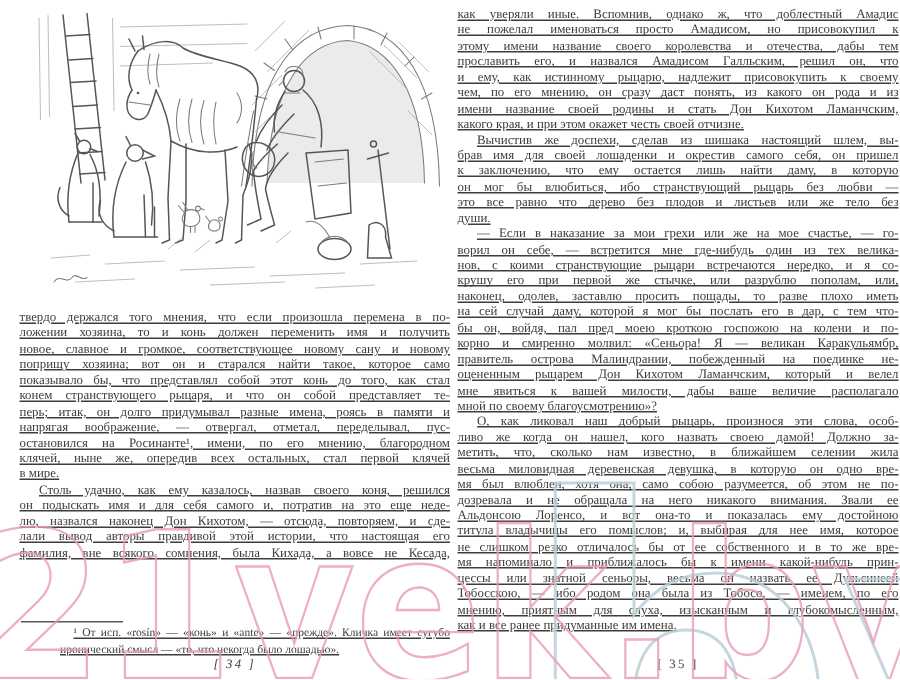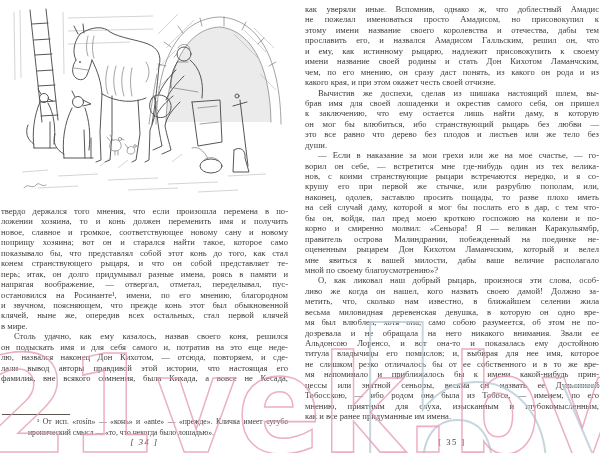--- a/index.html
+++ b/index.html
@@ -5,21 +5,21 @@
   html,body{margin:0;padding:0;}
   .stage{
     position:relative; width:600px; height:453px; background:#ffffff;
     overflow:hidden; font-family:"Liberation Serif", serif; color:#3f3c39;
   }
   .page{position:absolute; top:0; bottom:0;}
   .illustration{position:absolute; left:8px; top:4px; width:280px; height:198px;}
   .bodytext{position:absolute; font-size:8.6px; line-height:10.45px;}
   .left-body{left:1px; top:206px; width:287px;}
   .right-body{left:305px; top:4px; width:294px;}
-  .tline{text-align:justify; text-align-last:justify; height:10.45px; overflow:visible; white-space:normal;}
+  .tline{text-align:justify; text-align-last:justify; height:10.45px; overflow:visible; white-space:normal;text-decoration:underline;}
   .tline.firstline{text-indent:13px;}
   .tline.endline{text-align-last:left;}
   .footnote-rule{position:absolute; left:2px; top:414px; width:68px; height:1px; background:#5a5650;}
   .footnote{position:absolute; left:1px; top:417px; width:287px; font-size:7.7px; line-height:10.6px;}
   .footnote .tline{height:10.6px;padding-left:27px;}
   .footnote .tline.firstline{text-indent:9px;}
   .pagenum{position:absolute; top:437px; text-align:center; font-size:8.5px; letter-spacing:1.5px; color:#44403c;}
   .pagenum.pn-left{left:1px; width:287px;font-style:italic;}
   .pagenum.pn-right{left:305px; width:294px;}
   .watermark{position:absolute; left:0; top:0; pointer-events:none;}
@@ -28,21 +28,21 @@
   svg .ln{fill:none; stroke:#565656; stroke-width:1; stroke-linecap:round;}
   svg .ln2{fill:none; stroke:#7c7c7c; stroke-width:.7; stroke-linecap:round;}
   svg .hatch{fill:none; stroke:#a8a8a8; stroke-width:.5;}
   svg .tone{fill:#ebebeb; stroke:none;}
 </style>
 </head>
 <body>
 
 <div class="stage">
 
-  <div class="page" style="left:0; width:290px;">
+  <div class="page" style="left:12px; width:290px;">
     <div class="illustration">
       <svg viewBox="0 0 280 198" width="280" height="198">
 
         <path class="tone" d="M158,118 C160,52 184,24 212,23 C240,26 262,56 263,118 Z"></path>
 
         <g class="hatch">
           <path d="M6,8 L7,76"></path>
             <path d="M12,6 L13,74"></path>
             <path d="M55,8 L56,70"></path>
           <path d="M60,14 L145,12"></path>
@@ -196,21 +196,20 @@
         <div>
           <div class="tline">твердо держался того мнения, что если произошла перемена в по-</div>
           <div class="tline">ложении хозяина, то и конь должен переменить имя и получить</div>
           <div class="tline">новое, славное и громкое, соответствующее новому сану и новому</div>
           <div class="tline">поприщу хозяина; вот он и старался найти такое, которое само</div>
           <div class="tline">показывало бы, что представлял собой этот конь до того, как стал</div>
           <div class="tline">конем странствующего рыцаря, и что он собой представляет те-</div>
           <div class="tline">перь; итак, он долго придумывал разные имена, роясь в памяти и</div>
           <div class="tline">напрягая воображение, — отвергал, отметал, переделывал, пус-</div>
           <div class="tline">остановился на Росинанте¹, имени, по его мнению, благородном</div>
-          <div class="tline">и звучном, поясняющем, что прежде конь этот был обыкновенной</div>
           <div class="tline">клячей, ныне же, опередив всех остальных, стал первой клячей</div>
           <div class="tline endline">в мире.</div>
         </div>
         <div>
           <div class="tline firstline">Столь удачно, как ему казалось, назвав своего коня, решился</div>
           <div class="tline">он подыскать имя и для себя самого и, потратив на это еще неде-</div>
           <div class="tline">лю, назвался наконец Дон Кихотом, — отсюда, повторяем, и сде-</div>
           <div class="tline">лали вывод авторы правдивой этой истории, что настоящая его</div>
           <div class="tline">фамилия, вне всякого сомнения, была Кихада, а вовсе не Кесада,</div>
         </div>
@@ -226,22 +225,22 @@
   </div>
 
   <div class="page" style="left:290px; width:310px;">
     <div class="bodytext right-body" style="left:15px;">
         <div>
           <div class="tline">как уверяли иные. Вспомнив, однако ж, что доблестный Амадис</div>
           <div class="tline">не пожелал именоваться просто Амадисом, но присовокупил к</div>
           <div class="tline">этому имени название своего королевства и отечества, дабы тем</div>
           <div class="tline">прославить его, и назвался Амадисом Галльским, решил он, что</div>
           <div class="tline">и ему, как истинному рыцарю, надлежит присовокупить к своему</div>
+          <div class="tline">чем, по его мнению, он сразу даст понять, из какого он рода и из</div>
           <div class="tline">имени название своей родины и стать Дон Кихотом Ламанчским,</div>
-          <div class="tline">чем, по его мнению, он сразу даст понять, из какого он рода и из</div>
           <div class="tline endline">какого края, и при этом окажет честь своей отчизне.</div>
         </div>
         <div>
           <div class="tline firstline">Вычистив же доспехи, сделав из шишака настоящий шлем, вы-</div>
           <div class="tline">брав имя для своей лошаденки и окрестив самого себя, он пришел</div>
           <div class="tline">к заключению, что ему остается лишь найти даму, в которую</div>
           <div class="tline">он мог бы влюбиться, ибо странствующий рыцарь без любви —</div>
           <div class="tline">это все равно что дерево без плодов и листьев или же тело без</div>
           <div class="tline endline">души.</div>
         </div>

